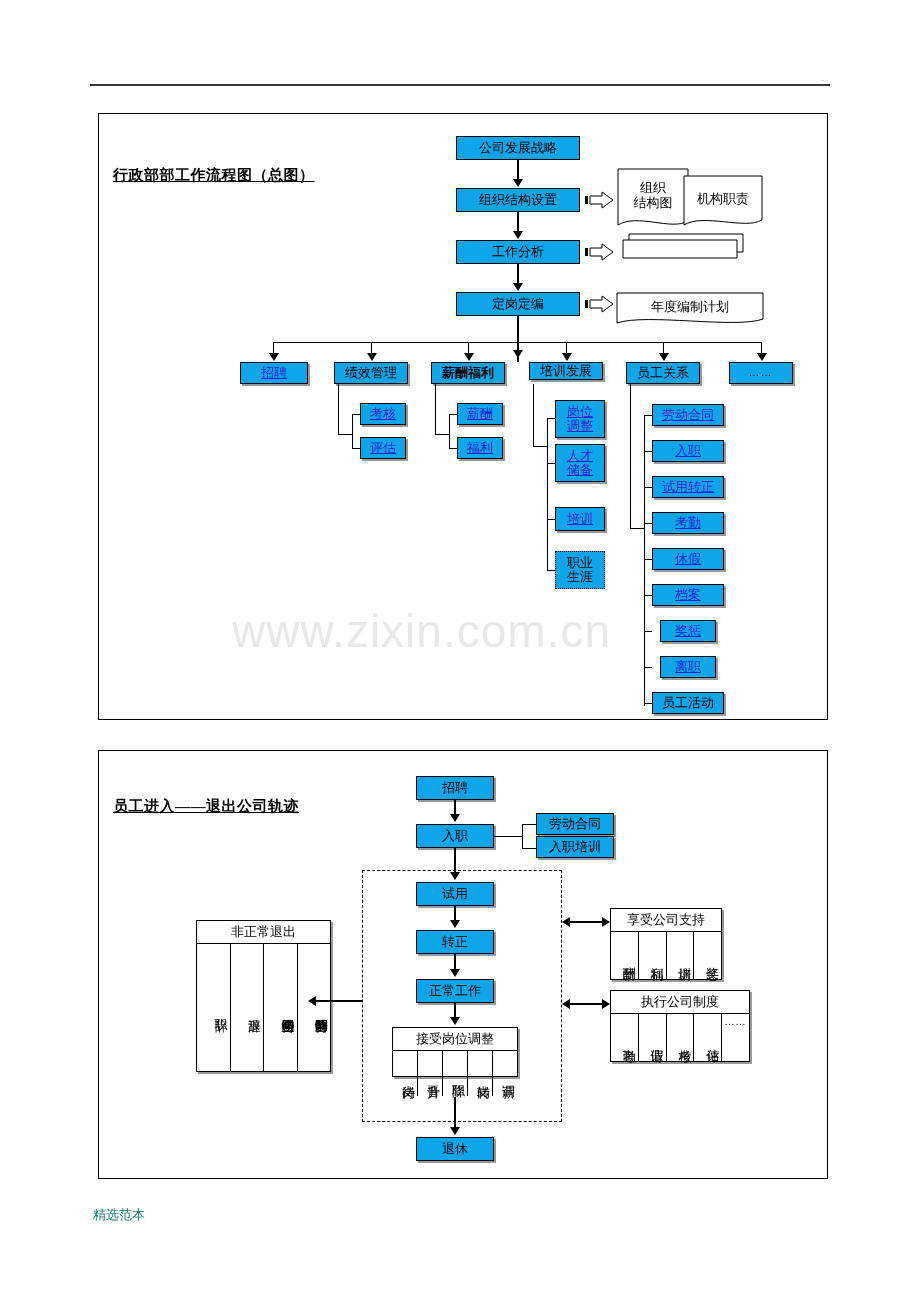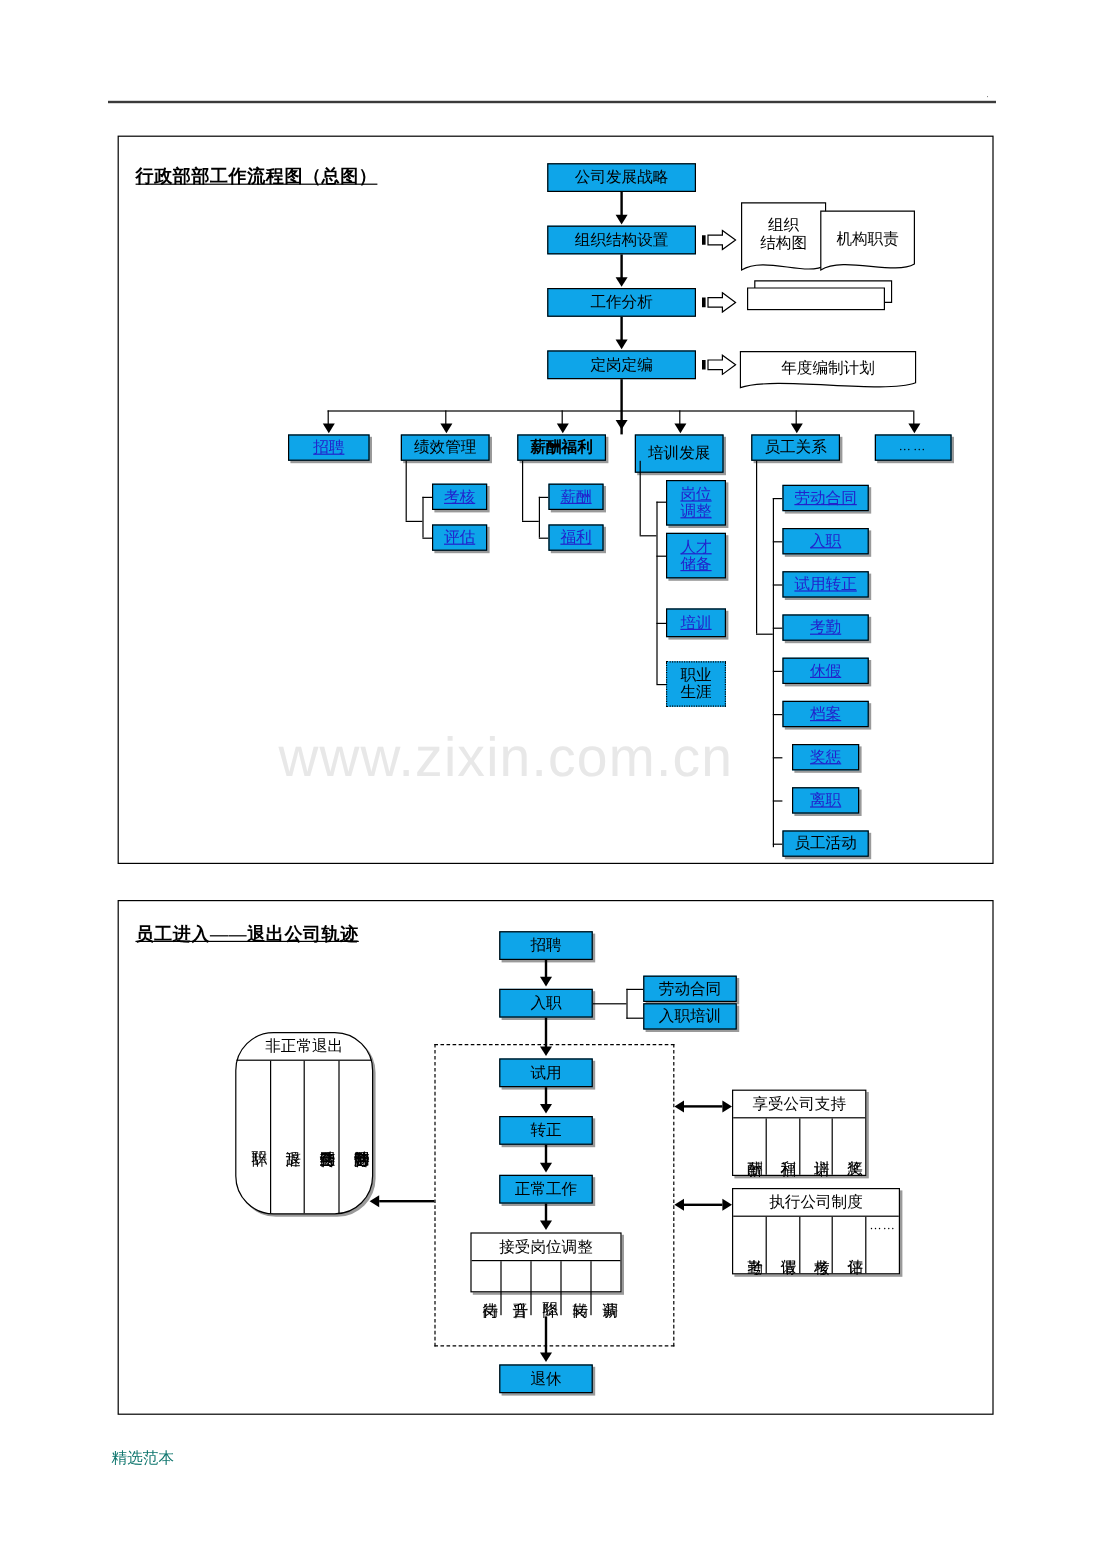--- a/index.html
+++ b/index.html
@@ -25,21 +25,21 @@
 
   
   .panel {
     position:absolute; border:1px solid #000; background:transparent;
   }
   #panel-top    { left:98px;  top:113px; width:730px; height:607px; }
   #panel-bottom { left:98px;  top:750px; width:730px; height:429px; }
 
   .panel-title {
     position:absolute; font-weight:bold; font-size:15px; color:#000;
-    text-decoration:underline; white-space:nowrap; letter-spacing:0.5px;
+    text-decoration:underline; white-space:nowrap; letter-spacing:0.5px;margin-top:28px;
   }
 
   
   .box {
     position:absolute; border:1px solid #000; background:#0ea5e9;
     display:flex; align-items:center; justify-content:center;
     text-align:center; font-size:13px; color:#000; line-height:1.12;
     white-space:nowrap;
   }
   .box.sh { box-shadow: 2px 2px 0 0 #9a9a9a; }
@@ -223,21 +223,21 @@
   <div class="ln lnv" style="left:566px; top:342px; height:14px;"></div>
   <div class="arrow-down" style="left:562px; top:353px;"></div>
   <div class="ln lnv" style="left:663px; top:342px; height:14px;"></div>
   <div class="arrow-down" style="left:659px; top:353px;"></div>
   <div class="ln lnv" style="left:761px; top:342px; height:14px;"></div>
   <div class="arrow-down" style="left:757px; top:353px;"></div>
 
   <div class="box sh blue" style="left:240px; top:362px; width:68px; height:22px;">招聘</div>
   <div class="box sh" style="left:334px; top:362px; width:74px; height:22px;">绩效管理</div>
   <div class="box sh" style="left:431px; top:362px; width:74px; height:22px;font-weight:bold;">薪酬福利</div>
-  <div class="box sh" style="left:529px; top:362px; width:74px; height:32px;">培训发展</div>
+  <div class="box sh" style="left:529px; top:362px; width:74px; height:18px;">培训发展</div>
   <div class="box sh" style="left:626px; top:362px; width:74px; height:22px;">员工关系</div>
   <div class="box sh" style="left:729px; top:362px; width:64px; height:22px; font-size:10px; letter-spacing:2px;">……</div>
 
   <div class="ln lnv" style="left:338px; top:384px; height:50px;"></div>
   <div class="ln lnh" style="left:338px; top:434px; width:14px;"></div>
   <div class="ln lnv" style="left:352px; top:414px; height:34px;"></div>
   <div class="ln lnh" style="left:352px; top:414px; width:8px;"></div>
   <div class="ln lnh" style="left:352px; top:448px; width:8px;"></div>
   <div class="box sh blue" style="left:360px; top:403px; width:46px; height:22px;">考核</div>
   <div class="box sh blue" style="left:360px; top:437px; width:46px; height:22px;">评估</div>
@@ -338,21 +338,21 @@
     </div>
   </div>
 
   <div class="ln lnh" style="left:494px; top:836px; width:28px;"></div>
   <div class="ln lnv" style="left:522px; top:824px; height:25px;"></div>
   <div class="ln lnh" style="left:522px; top:824px; width:14px;"></div>
   <div class="ln lnh" style="left:522px; top:848px; width:14px;"></div>
   <div class="box sh" style="left:536px; top:813px; width:78px; height:22px;">劳动合同</div>
   <div class="box sh" style="left:536px; top:836px; width:78px; height:22px;">入职培训</div>
 
-  <div class="tbl" style="left:196px; top:860px; width:115px; height:152px;border-radius:32px;">
+  <div class="tbl" style="left:196px; top:920px; width:135px; height:152px;">
     <div class="tbl-head">非正常退出</div>
     <div class="tbl-row" style="height:127px;">
       <div class="tbl-cell">辞职</div>
       <div class="tbl-cell">辞退</div>
       <div class="tbl-cell">终止劳动合同</div>
       <div class="tbl-cell">解除劳动合同</div>
     </div>
   </div>
 
   <div class="ln lnh2" style="left:316px; top:1000px; width:46px;"></div>

